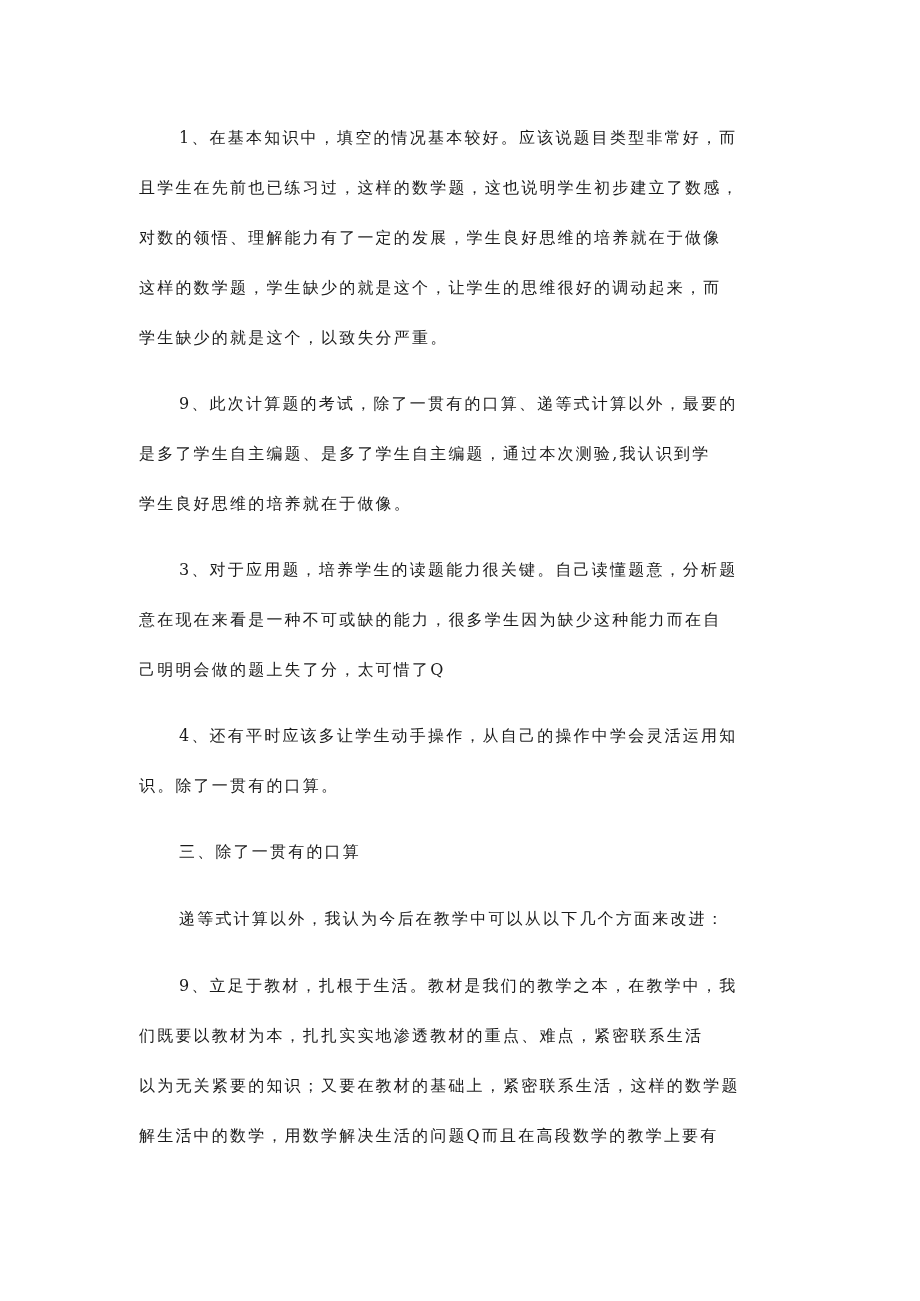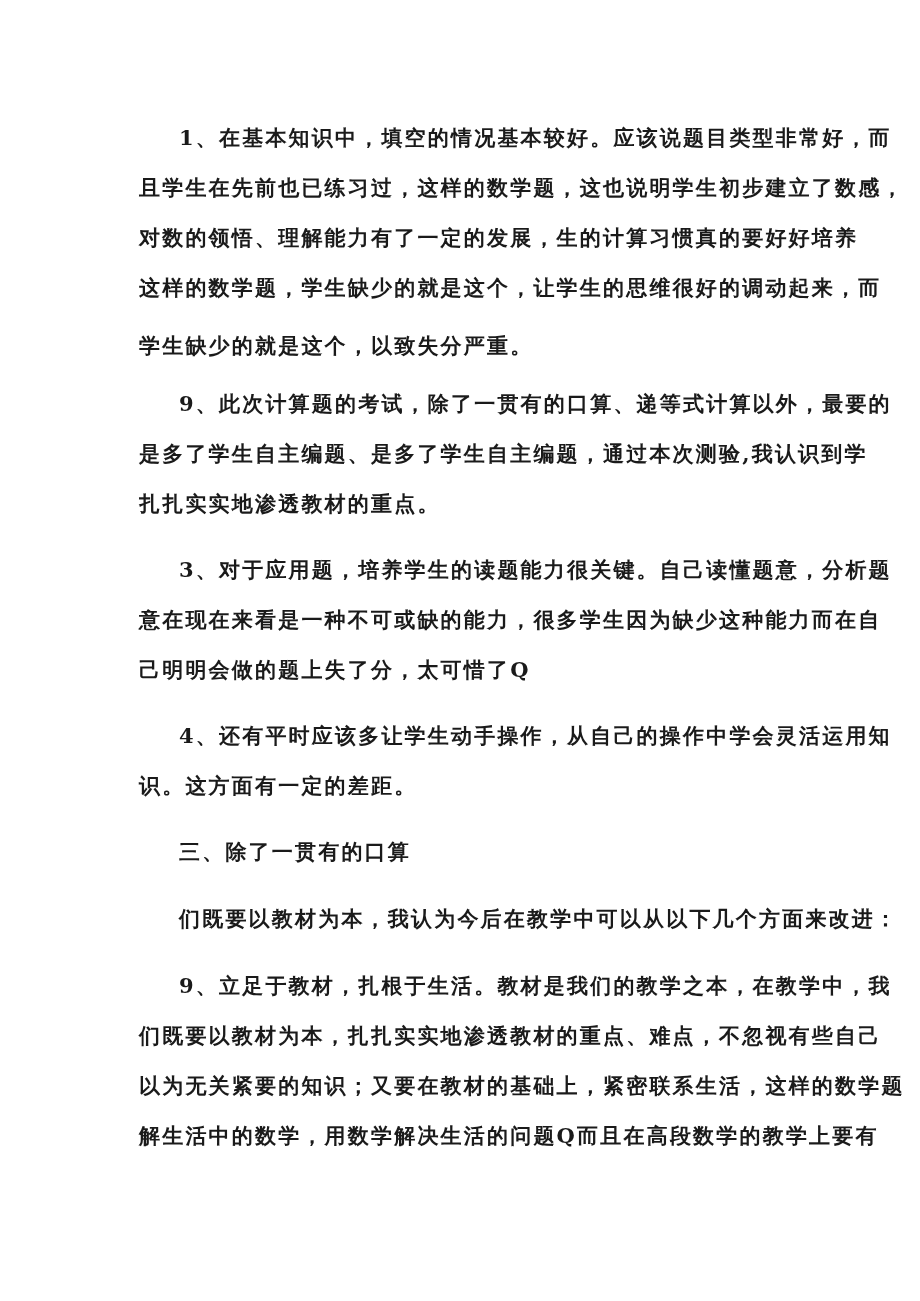--- a/index.html
+++ b/index.html
@@ -18,49 +18,48 @@
   .page {
     position: absolute;
     left: 139px;
     top: 0;
     width: 652px;
   }
   .line {
     position: absolute;
     left: 0;
     white-space: nowrap;
-    font-size: 21px;
+    font-size: 16px;
     letter-spacing: 2.2px;
     line-height: 24px;
-    font-weight: bold;
   }
   .indent { left: 40px; }
 </style>
 </head>
 <body>
 
 <div class="page">
   <div class="line indent" style="top:126px">1、在基本知识中，填空的情况基本较好。应该说题目类型非常好，而</div>
   <div class="line" style="top:176px">且学生在先前也已练习过，这样的数学题，这也说明学生初步建立了数感，</div>
-  <div class="line" style="top:226px">对数的领悟、理解能力有了一定的发展，生的计算习惯真的要好好培养</div>
+  <div class="line" style="top:226px">对数的领悟、理解能力有了一定的发展，学生良好思维的培养就在于做像</div>
   <div class="line" style="top:276px">这样的数学题，学生缺少的就是这个，让学生的思维很好的调动起来，而</div>
-  <div class="line" style="top:334px">学生缺少的就是这个，以致失分严重。</div>
+  <div class="line" style="top:326px">学生缺少的就是这个，以致失分严重。</div>
 
   <div class="line indent" style="top:392px">9、此次计算题的考试，除了一贯有的口算、递等式计算以外，最要的</div>
   <div class="line" style="top:442px">是多了学生自主编题、是多了学生自主编题，通过本次测验,我认识到学</div>
-  <div class="line" style="top:492px">扎扎实实地渗透教材的重点。</div>
+  <div class="line" style="top:492px">学生良好思维的培养就在于做像。</div>
 
   <div class="line indent" style="top:558px">3、对于应用题，培养学生的读题能力很关键。自己读懂题意，分析题</div>
   <div class="line" style="top:608px">意在现在来看是一种不可或缺的能力，很多学生因为缺少这种能力而在自</div>
   <div class="line" style="top:658px">己明明会做的题上失了分，太可惜了Q</div>
 
   <div class="line indent" style="top:724px">4、还有平时应该多让学生动手操作，从自己的操作中学会灵活运用知</div>
-  <div class="line" style="top:774px">识。这方面有一定的差距。</div>
+  <div class="line" style="top:774px">识。除了一贯有的口算。</div>
 
   <div class="line indent" style="top:840px">三、除了一贯有的口算</div>
 
-  <div class="line indent" style="top:907px">们既要以教材为本，我认为今后在教学中可以从以下几个方面来改进：</div>
+  <div class="line indent" style="top:907px">递等式计算以外，我认为今后在教学中可以从以下几个方面来改进：</div>
 
   <div class="line indent" style="top:974px">9、立足于教材，扎根于生活。教材是我们的教学之本，在教学中，我</div>
-  <div class="line" style="top:1024px">们既要以教材为本，扎扎实实地渗透教材的重点、难点，不忽视有些自己</div>
+  <div class="line" style="top:1024px">们既要以教材为本，扎扎实实地渗透教材的重点、难点，紧密联系生活</div>
   <div class="line" style="top:1074px">以为无关紧要的知识；又要在教材的基础上，紧密联系生活，这样的数学题</div>
   <div class="line" style="top:1124px">解生活中的数学，用数学解决生活的问题Q而且在高段数学的教学上要有</div>
 </div>
 
 </body></html>

